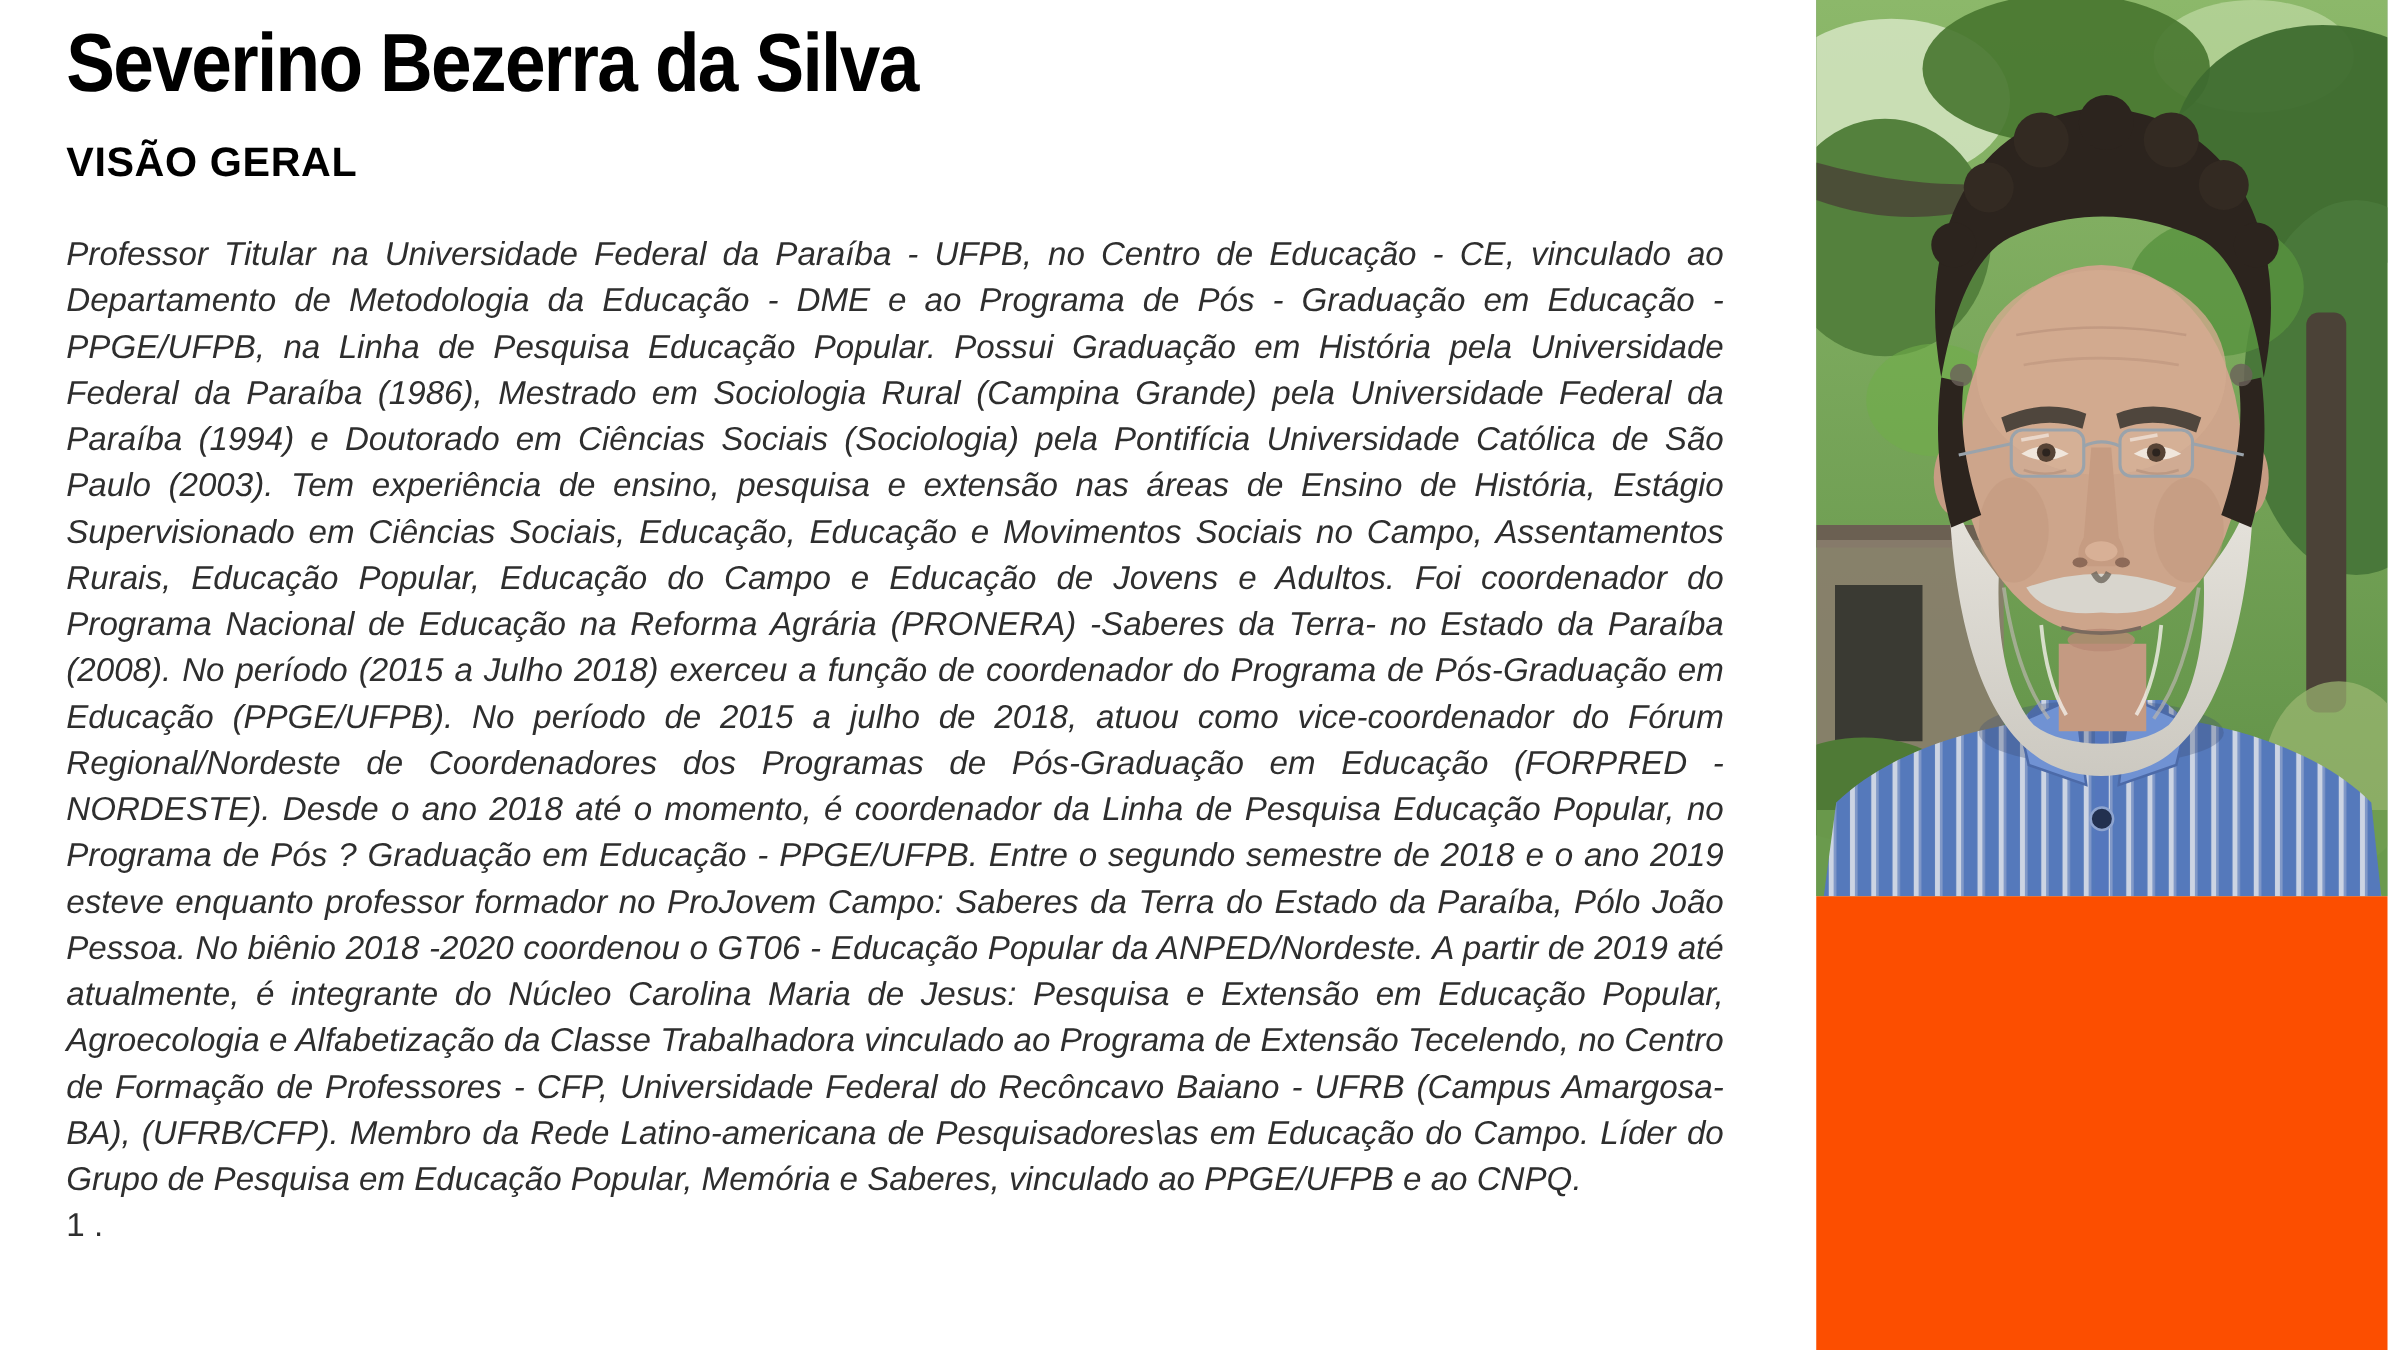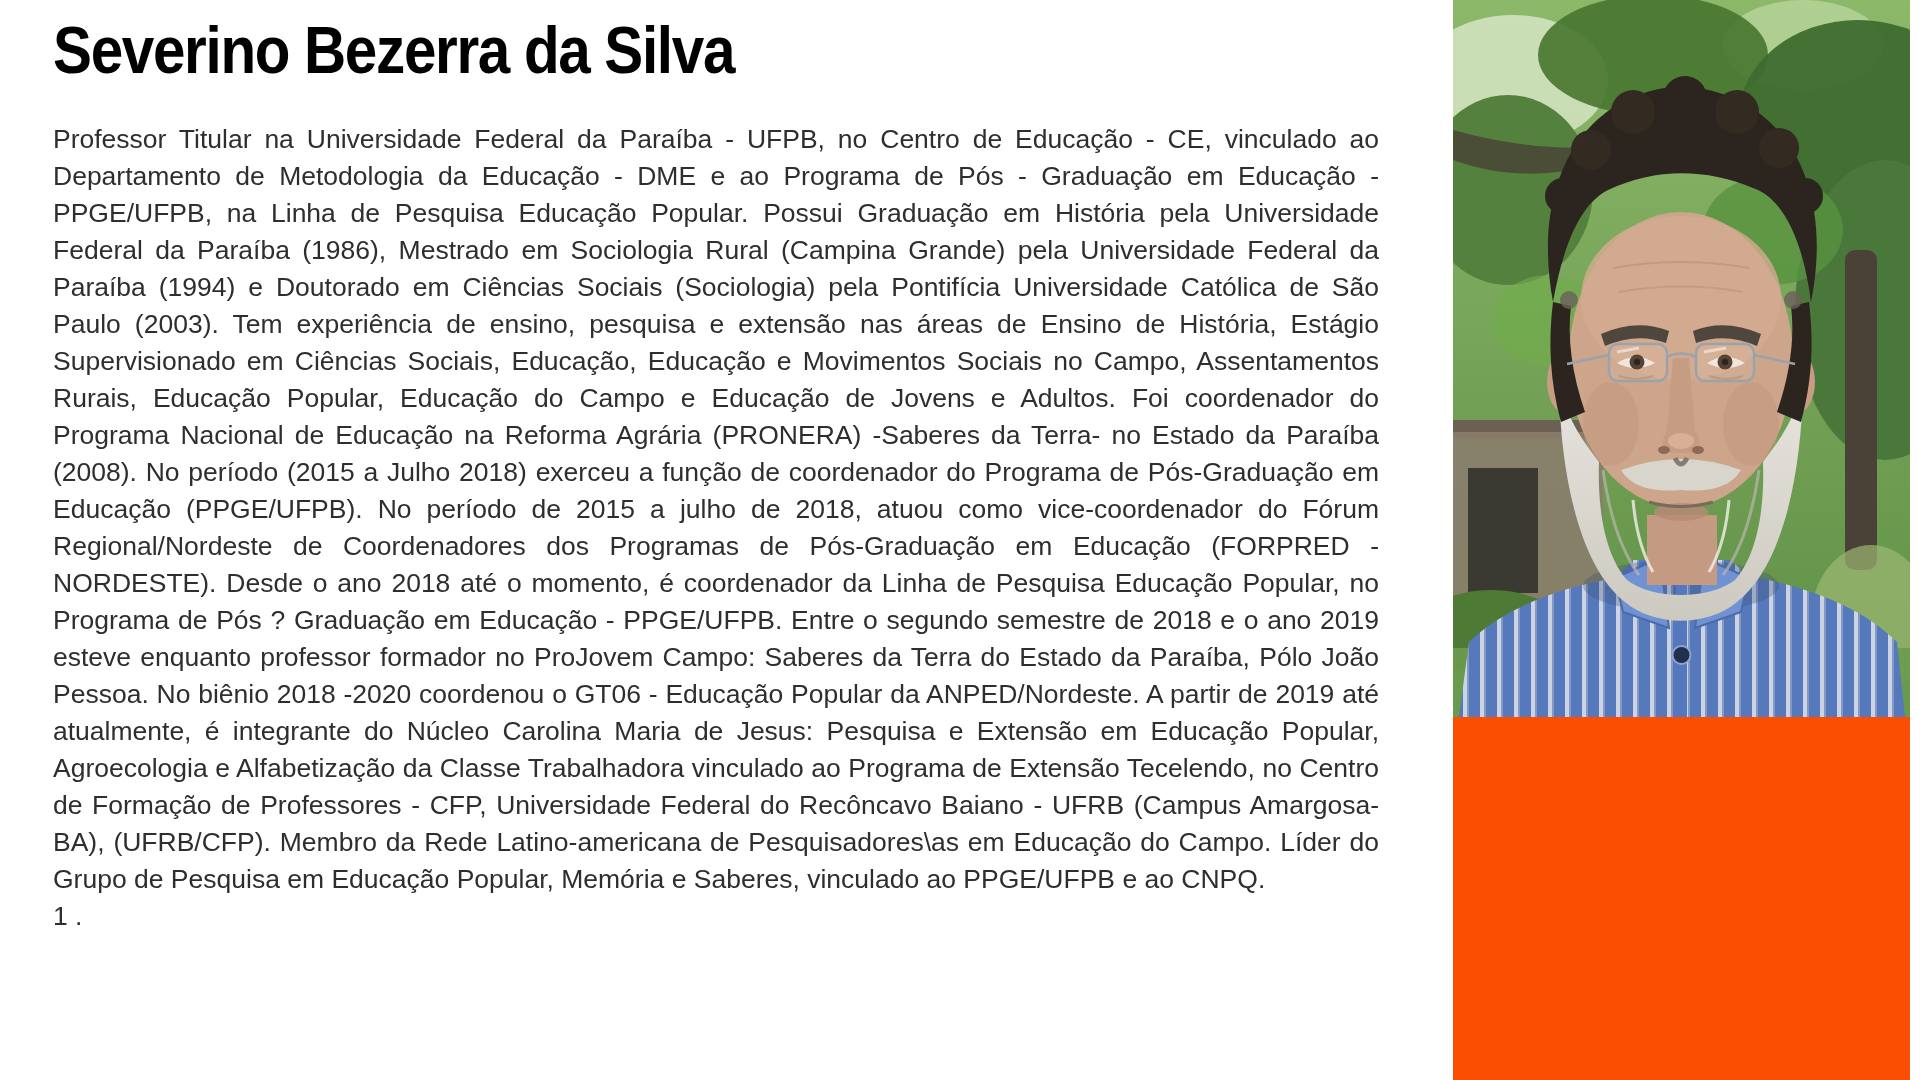--- a/index.html
+++ b/index.html
@@ -17,41 +17,42 @@
     margin:16px 0 0 0;line-height:1.05;
     letter-spacing:-1.5px;white-space:nowrap;
     transform:scaleX(0.885);transform-origin:left top;
   }
   .section{
     font-size:33px;font-weight:700;color:#000;
     margin:26px 0 0 0;letter-spacing:.5px;
   }
   .bio{
     font-size:26.5px;line-height:37px;text-align:justify;
-    color:#2e2e2e;margin:36px 0 0 0;
+    color:#2e2e2e;margin:36px 0 0 0;font-style:italic;
   }
   .footnote{
     font-size:26.5px;line-height:37px;color:#2e2e2e;margin:0;
   }
   .photo-col{
     position:absolute;left:1453px;top:0;width:457px;height:1080px;
   }
   .photo{
     width:457px;height:717px;overflow:hidden;background:#6f9c52;
   }
   .photo svg{display:block;}
   .accent{
     width:457px;height:363px;background:#fc4e00;
   }
 </style>
 </head>
 <body>
 
 <div class="text-col">
   <h1 class="name" style="color: rgb(0, 0, 0);">Severino Bezerra da Silva</h1>
+  <h2 class="section" style="color: rgb(0, 0, 0);">VISÃO GERAL</h2>
   <p class="bio" style="color: rgb(46, 46, 46);">Professor Titular na Universidade Federal da Paraíba - UFPB, no Centro de Educação - CE, vinculado ao Departamento de Metodologia da Educação - DME e ao Programa de Pós - Graduação em Educação - PPGE/UFPB, na Linha de Pesquisa Educação Popular. Possui Graduação em História pela Universidade Federal da Paraíba (1986), Mestrado em Sociologia Rural (Campina Grande) pela Universidade Federal da Paraíba (1994) e Doutorado em Ciências Sociais (Sociologia) pela Pontifícia Universidade Católica de São Paulo (2003). Tem experiência de ensino, pesquisa e extensão nas áreas de Ensino de História, Estágio Supervisionado em Ciências Sociais, Educação, Educação e Movimentos Sociais no Campo, Assentamentos Rurais, Educação Popular, Educação do Campo e Educação de Jovens e Adultos. Foi coordenador do Programa Nacional de Educação na Reforma Agrária (PRONERA) -Saberes da Terra- no Estado da Paraíba (2008). No período (2015 a Julho 2018) exerceu a função de coordenador do Programa de Pós-Graduação em Educação (PPGE/UFPB). No período de 2015 a julho de 2018, atuou como vice-coordenador do Fórum Regional/Nordeste de Coordenadores dos Programas de Pós-Graduação em Educação (FORPRED - NORDESTE). Desde o ano 2018 até o momento, é coordenador da Linha de Pesquisa Educação Popular, no Programa de Pós ? Graduação em Educação - PPGE/UFPB. Entre o segundo semestre de 2018 e o ano 2019 esteve enquanto professor formador no ProJovem Campo: Saberes da Terra do Estado da Paraíba, Pólo João Pessoa. No biênio 2018 -2020 coordenou o GT06 - Educação Popular da ANPED/Nordeste. A partir de 2019 até atualmente, é integrante do Núcleo Carolina Maria de Jesus: Pesquisa e Extensão em Educação Popular, Agroecologia e Alfabetização da Classe Trabalhadora vinculado ao Programa de Extensão Tecelendo, no Centro de Formação de Professores - CFP, Universidade Federal do Recôncavo Baiano - UFRB (Campus Amargosa-BA), (UFRB/CFP). Membro da Rede Latino-americana de Pesquisadores\as em Educação do Campo. Líder do Grupo de Pesquisa em Educação Popular, Memória e Saberes, vinculado ao PPGE/UFPB e ao CNPQ.</p>
   <p class="footnote" style="color: rgb(46, 46, 46);">1 .</p>
 </div>
 
 <div class="photo-col">
   <div class="photo">
     <svg width="457" height="717" viewBox="0 0 457 717" xmlns="http://www.w3.org/2000/svg">
       <defs>
         <linearGradient id="bgGrad" x1="0" y1="0" x2="0" y2="1">
           <stop offset="0" stop-color="#8cb86a"></stop>

